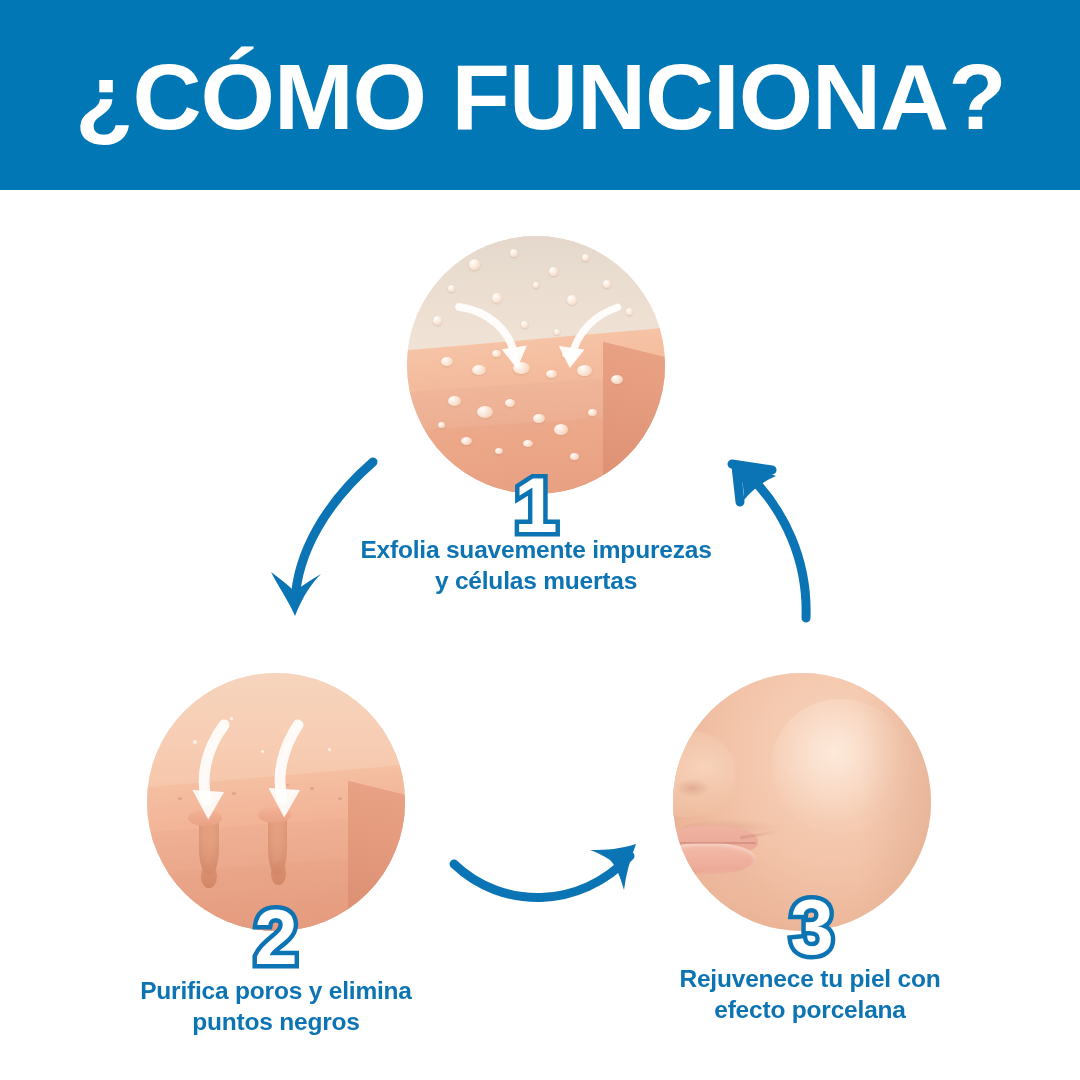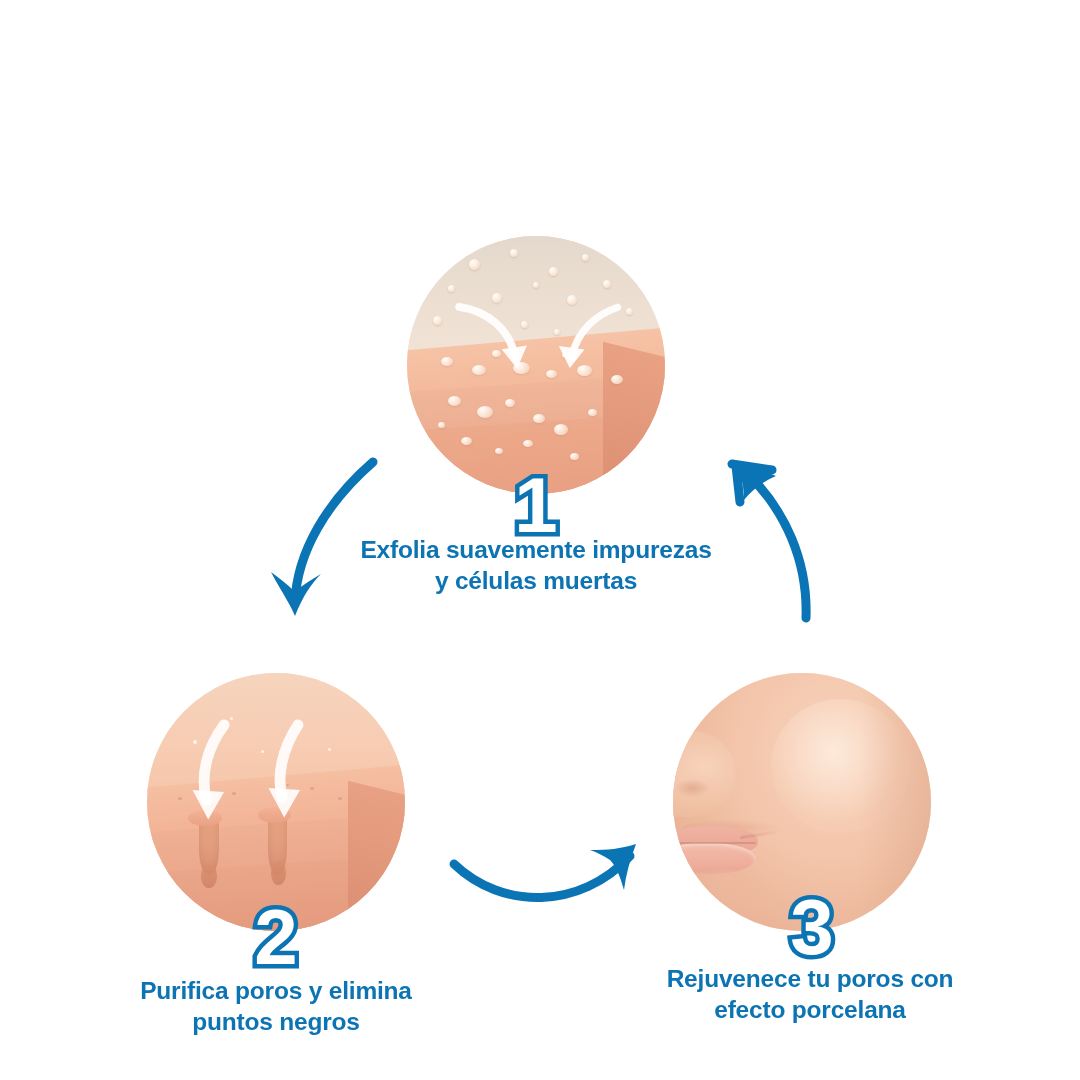--- a/index.html
+++ b/index.html
@@ -137,20 +137,23 @@
   .connector {
     position: absolute;
     z-index: 3;
   }
 </style>
 </head>
 <body>
 
 <div id="canvas">
 
+  <div class="header-band">
+    <div class="header-title">¿CÓMO FUNCIONA?</div>
+  </div>
 
   <div class="step">
 
     <div class="photo-circle" style="left:407px; top:236px; width:258px; height:258px;">
       <div class="photo-inner">
 
         <div class="sky" style="height:44%;"></div>
 
         <div class="slab-top" style="top:40%; height:20%; transform: skewY(-5deg);"></div>
 
@@ -315,21 +318,21 @@
                     border-radius:50%;
                     background:radial-gradient(ellipse at 50% 30%, rgba(238,186,160,0.55) 0%, rgba(238,186,160,0) 74%);"></div>
 
         <div style="position:absolute; right:-6%; top:4%; width:34%; height:96%;
                     background:linear-gradient(270deg, rgba(214,158,130,0.42) 0%, rgba(214,158,130,0) 100%);"></div>
       </div>
     </div>
 
     <div class="numeral" style="left:762px; top:888px; width:100px;">3</div>
 
-    <div class="caption" style="left:630px; top:963px; width:360px;">Rejuvenece tu poros con
+    <div class="caption" style="left:630px; top:963px; width:360px;">Rejuvenece tu piel con
 efecto porcelana</div>
   </div>
 
   <svg class="connector" style="left:255px; top:440px; width:150px; height:200px;" viewBox="0 0 150 200">
     <path d="M118 22 C 72 62, 42 112, 40 162" stroke="#0b74b4" stroke-width="9" fill="none" stroke-linecap="round"></path>
     <path d="M16 132 C 24 148, 32 158, 40 176 C 48 156, 56 144, 66 134
              C 56 140, 46 146, 40 152 C 32 144, 24 138, 16 132 Z" fill="#0b74b4"></path>
   </svg>
 
   <svg class="connector" style="left:440px; top:828px; width:220px; height:95px;" viewBox="0 0 220 95">

